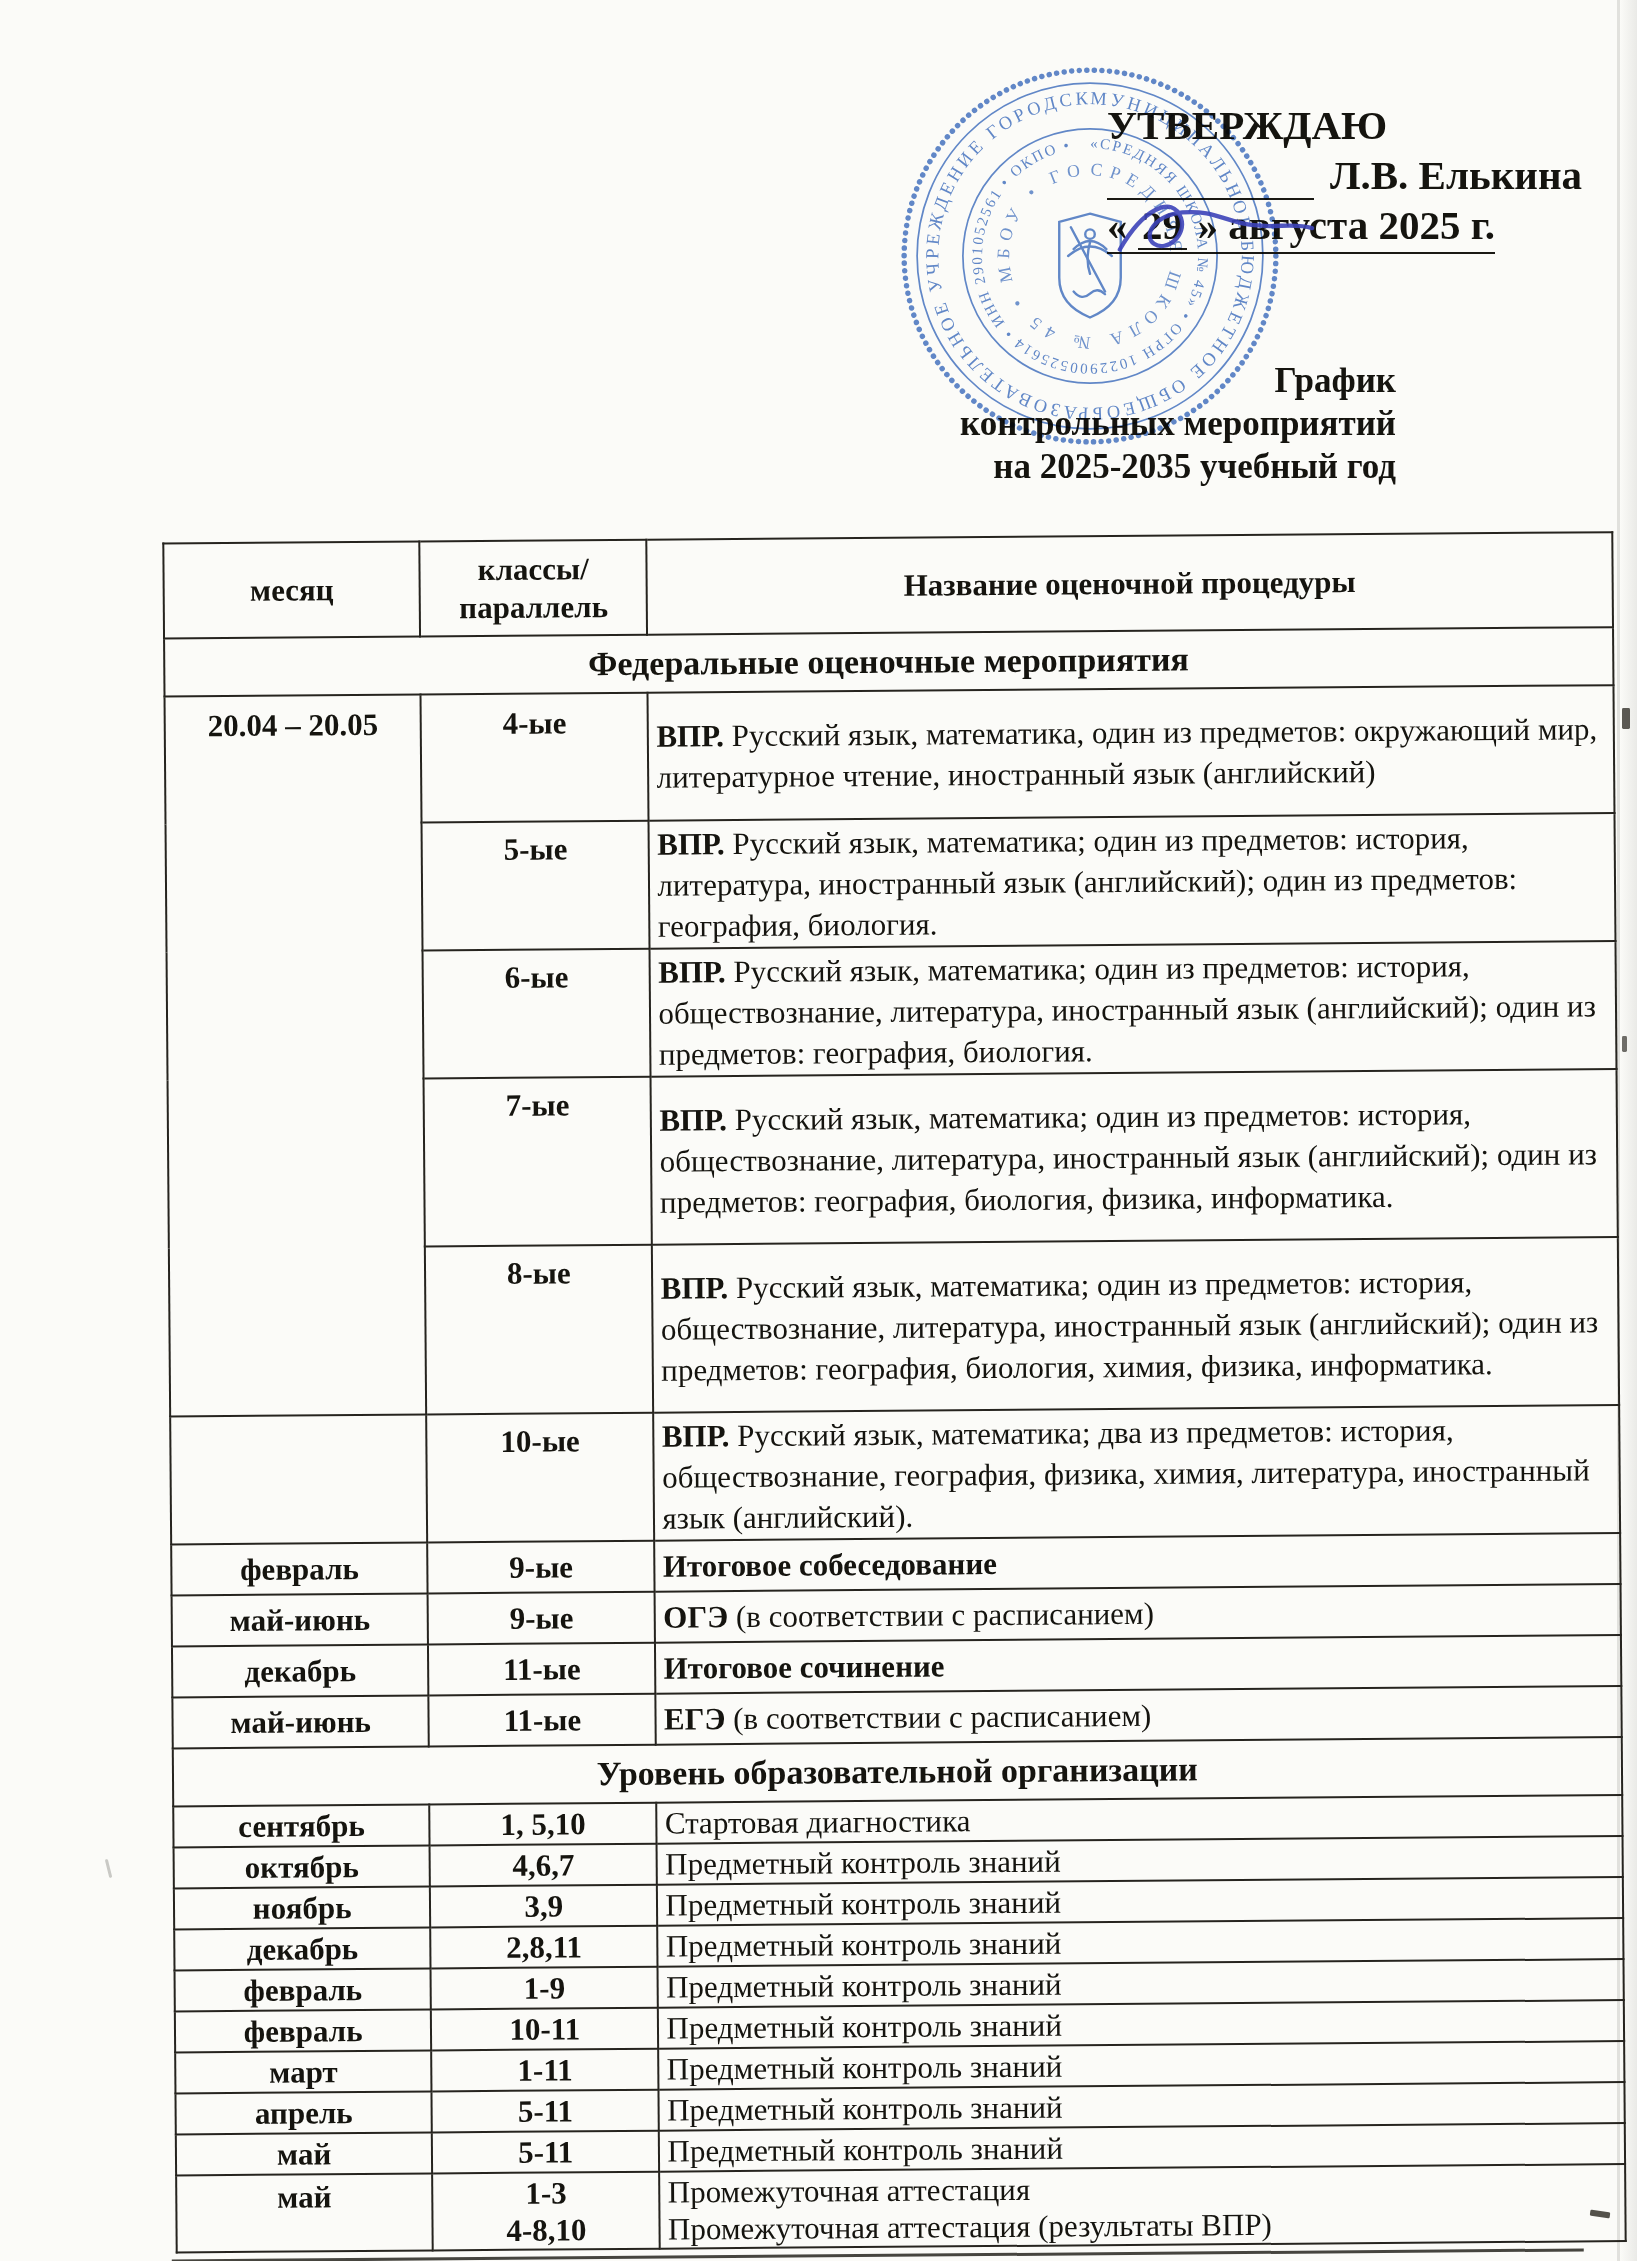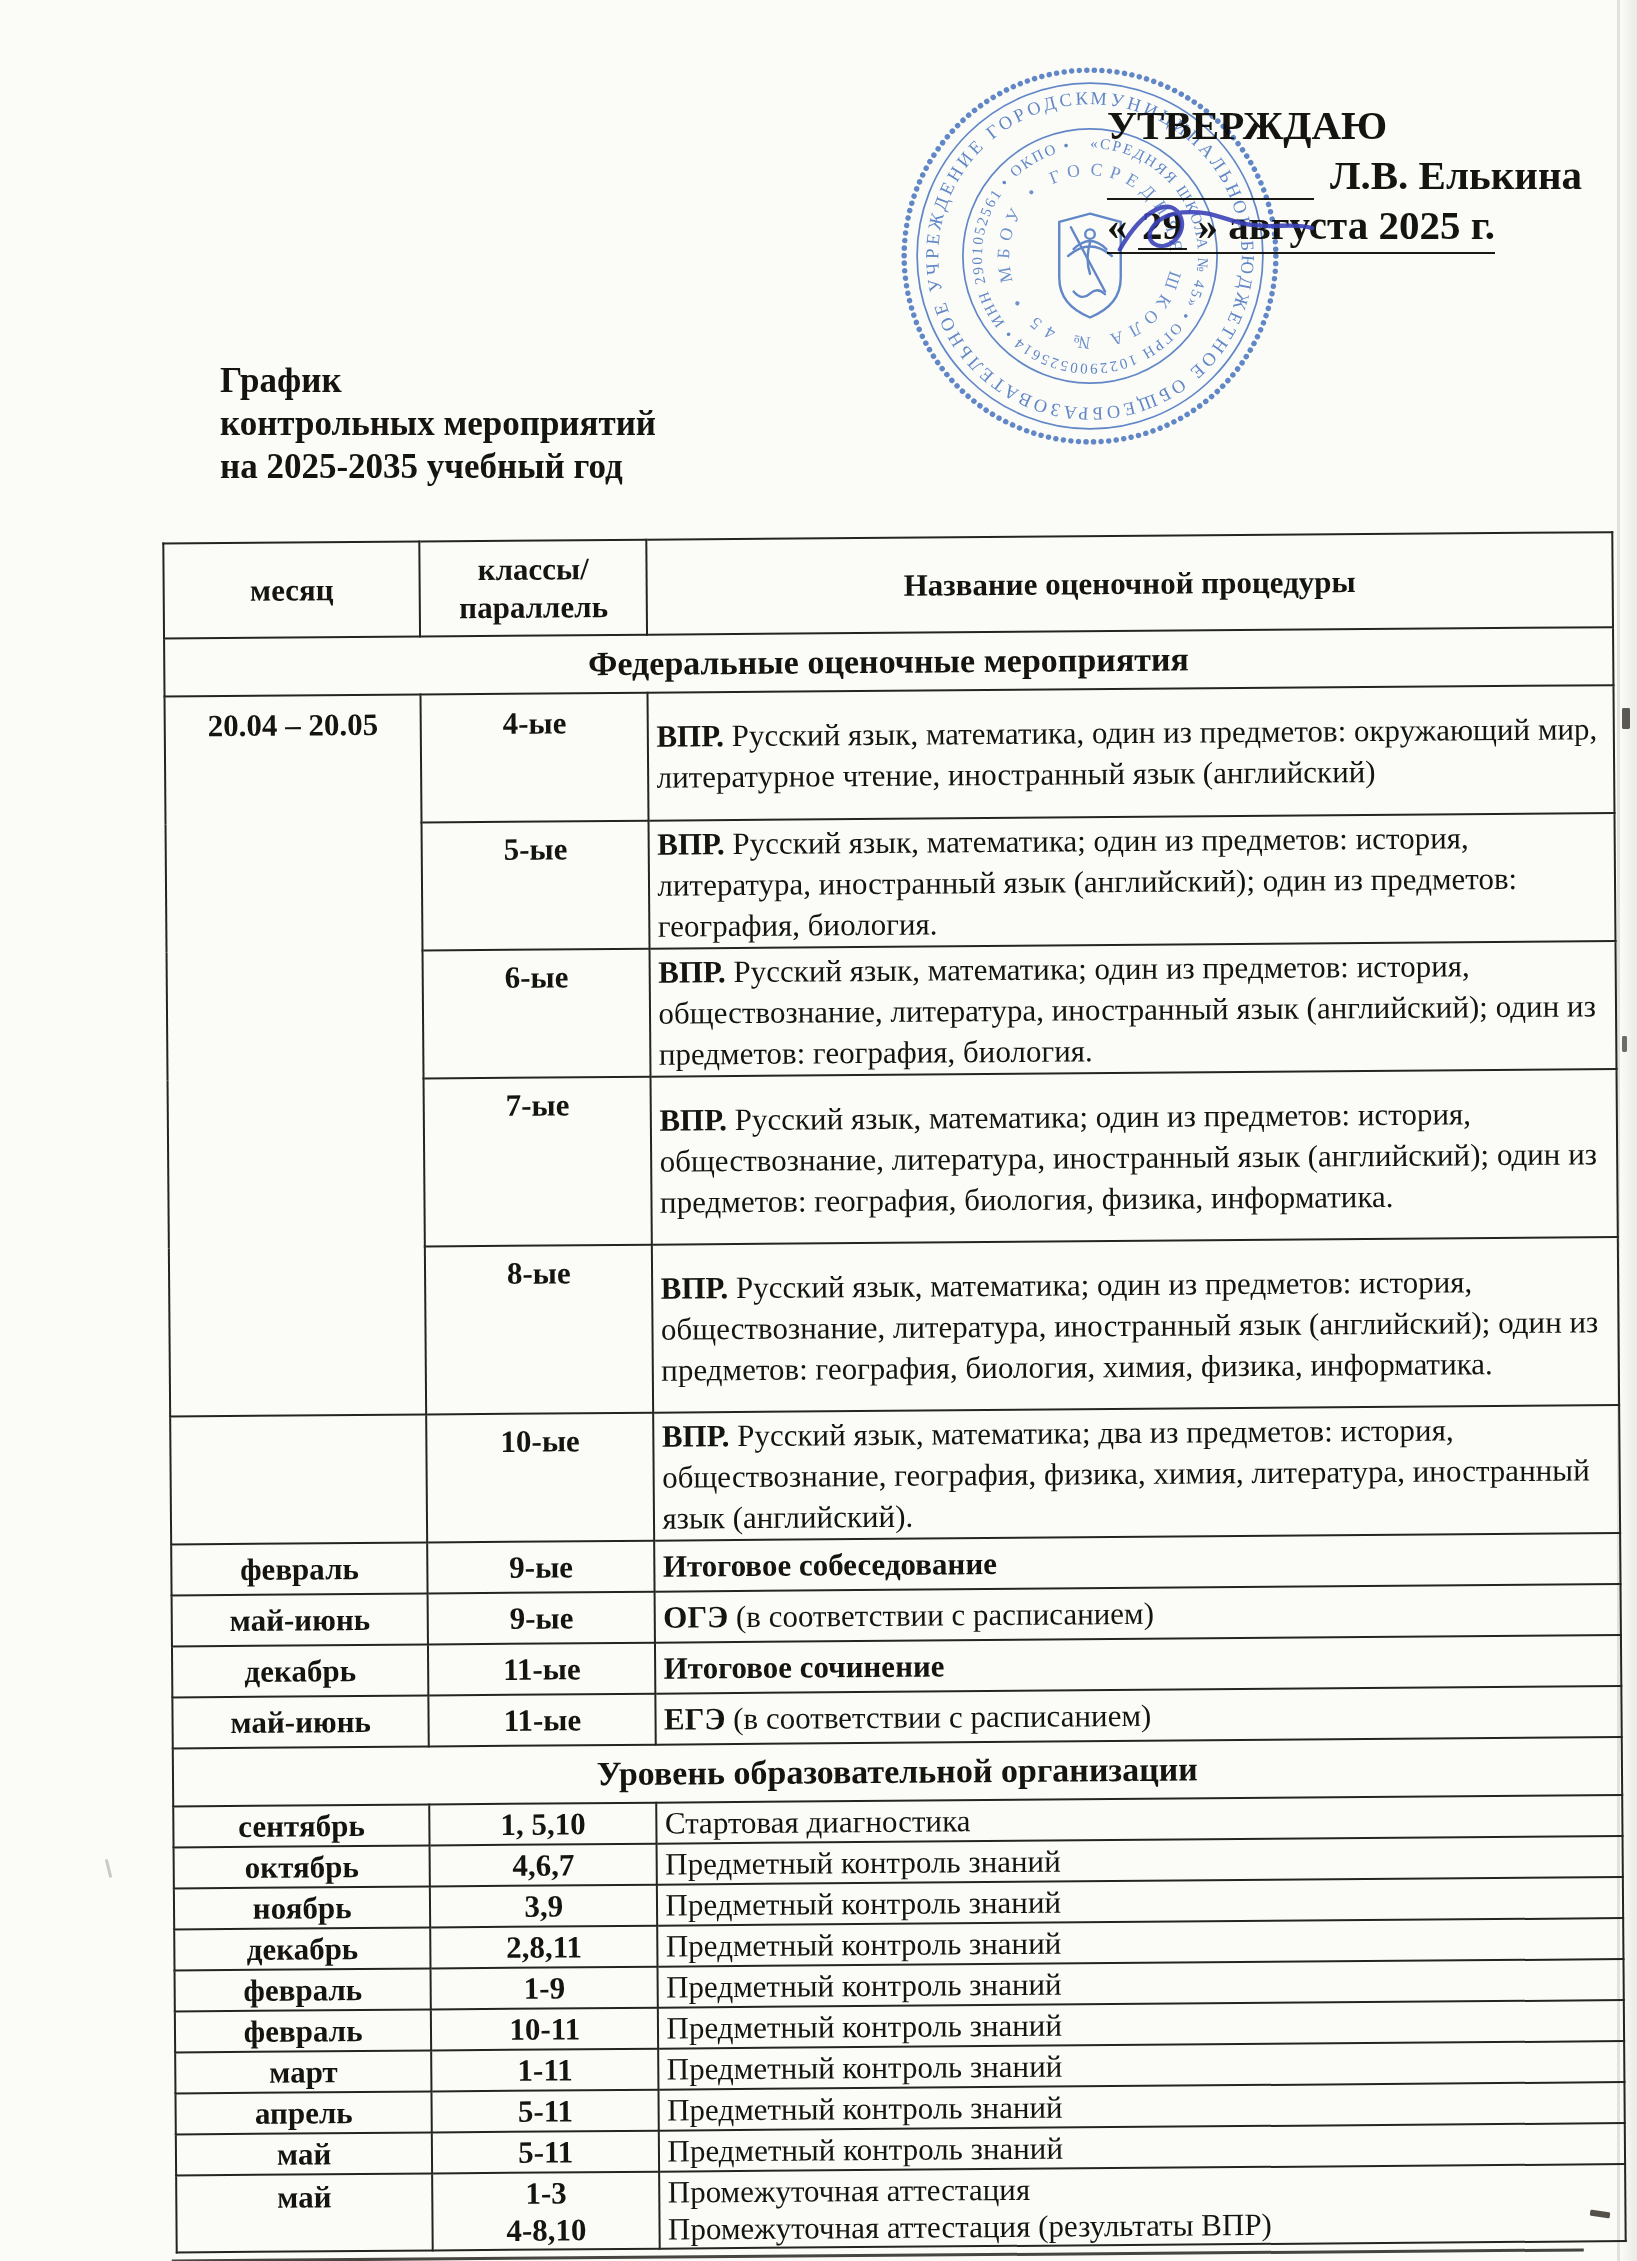--- a/index.html
+++ b/index.html
@@ -31,21 +31,21 @@
   .day-underlined{border-bottom:2.8px solid #1a1914;padding:0 4.3px;}
 
   
   .signature-svg{position:absolute;left:1107px;top:181px;width:235px;height:107px;z-index:5;}
 
   
   .stamp-svg{position:absolute;left:885px;top:51px;width:410px;height:410px;
     z-index:4;opacity:.82;mix-blend-mode:multiply;}
 
   
-  .doc-title{position:absolute;left:220px;top:359px;width:1182px;text-align:left;
+  .doc-title{position:absolute;left:214px;top:359px;width:1182px;text-align:right;
     font-weight:bold;font-size:35px;line-height:43px;}
 
   
   .sched-wrap{position:absolute;left:169px;top:537px;width:1401px;
     transform:rotate(-0.45deg);}
   table.sched{border-collapse:collapse;table-layout:fixed;width:1401px;
     font-size:31px;}
   table.sched td{border:2.1px solid #26241f;vertical-align:middle;padding:0 7.1px;}
   td.c-month{width:240px;text-align:center;font-weight:bold;}
   td.c-class{width:211px;text-align:center;font-weight:bold;}

